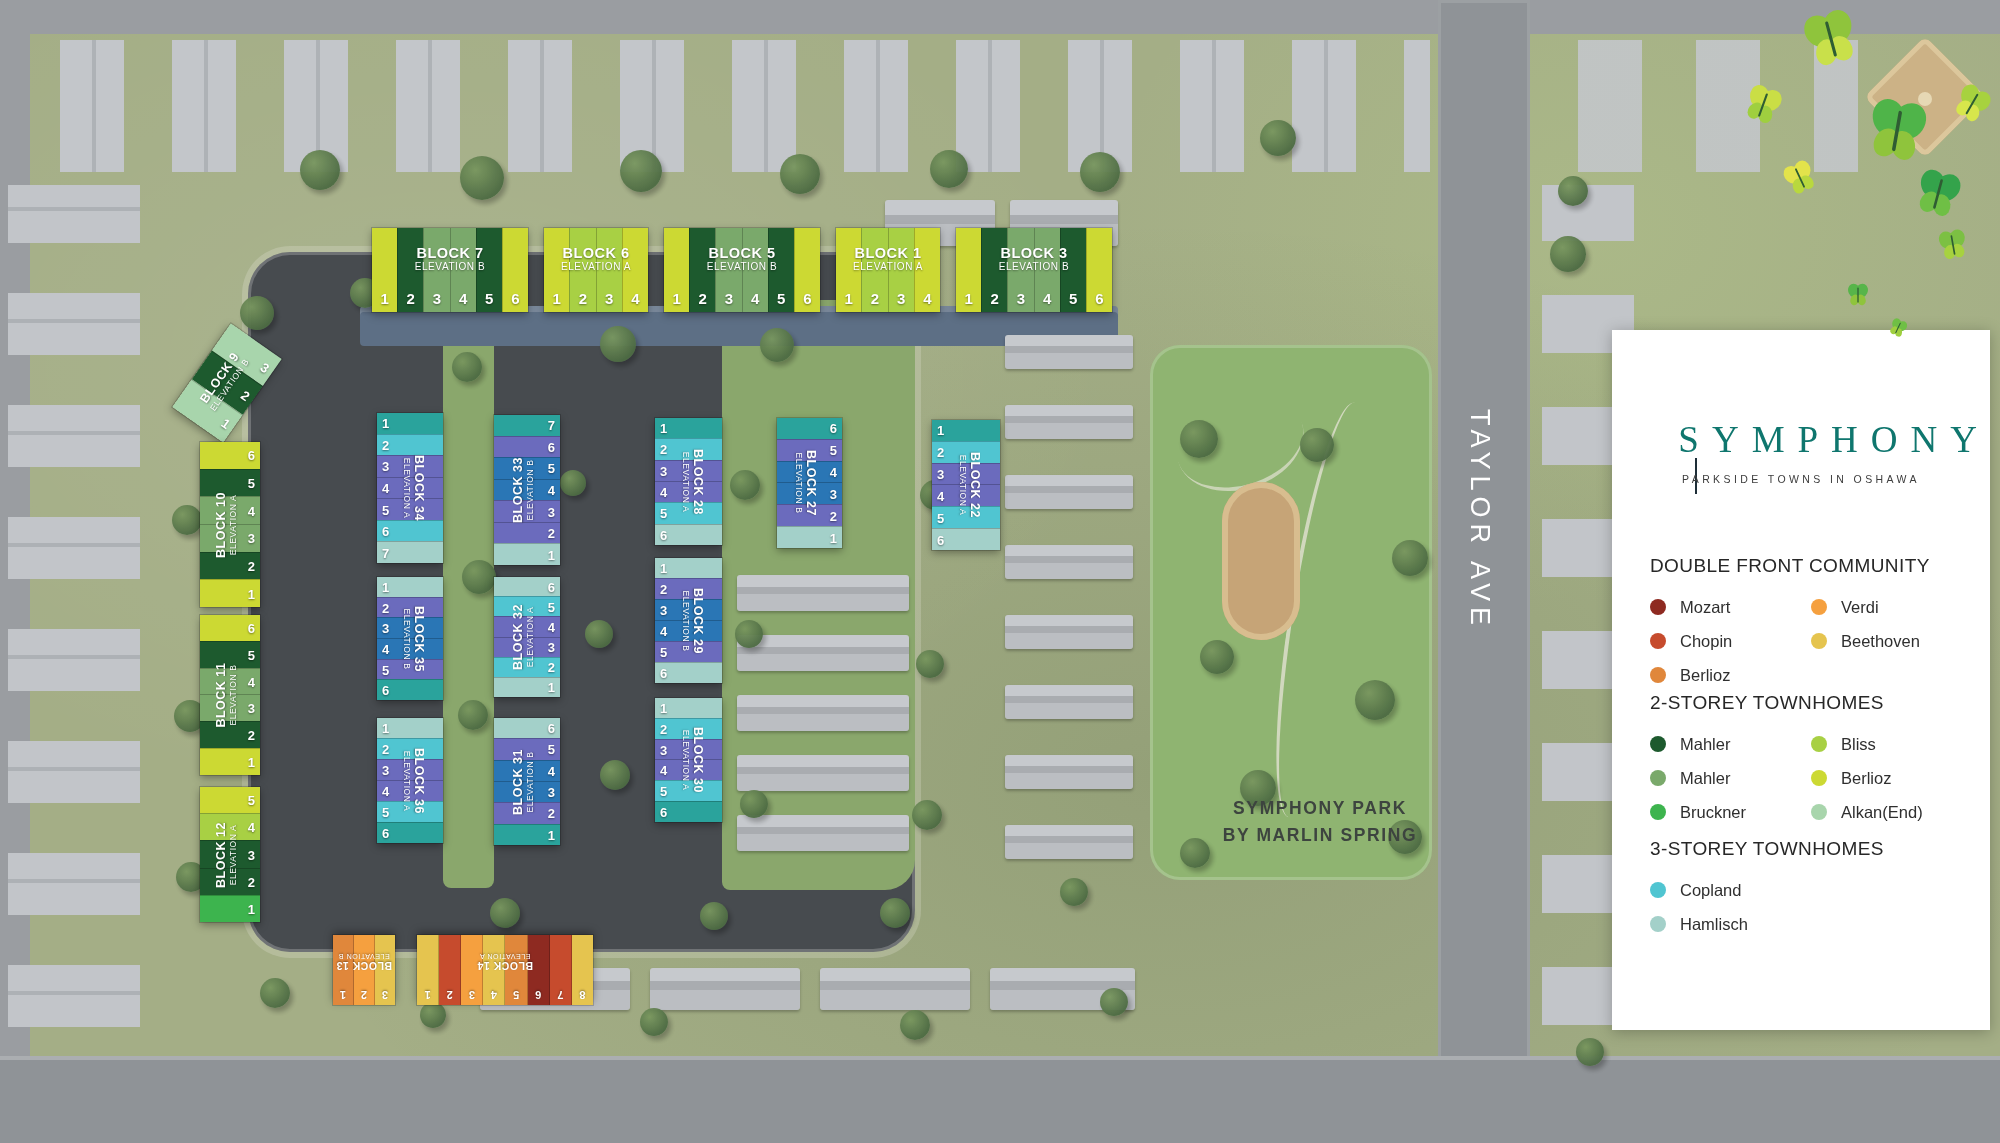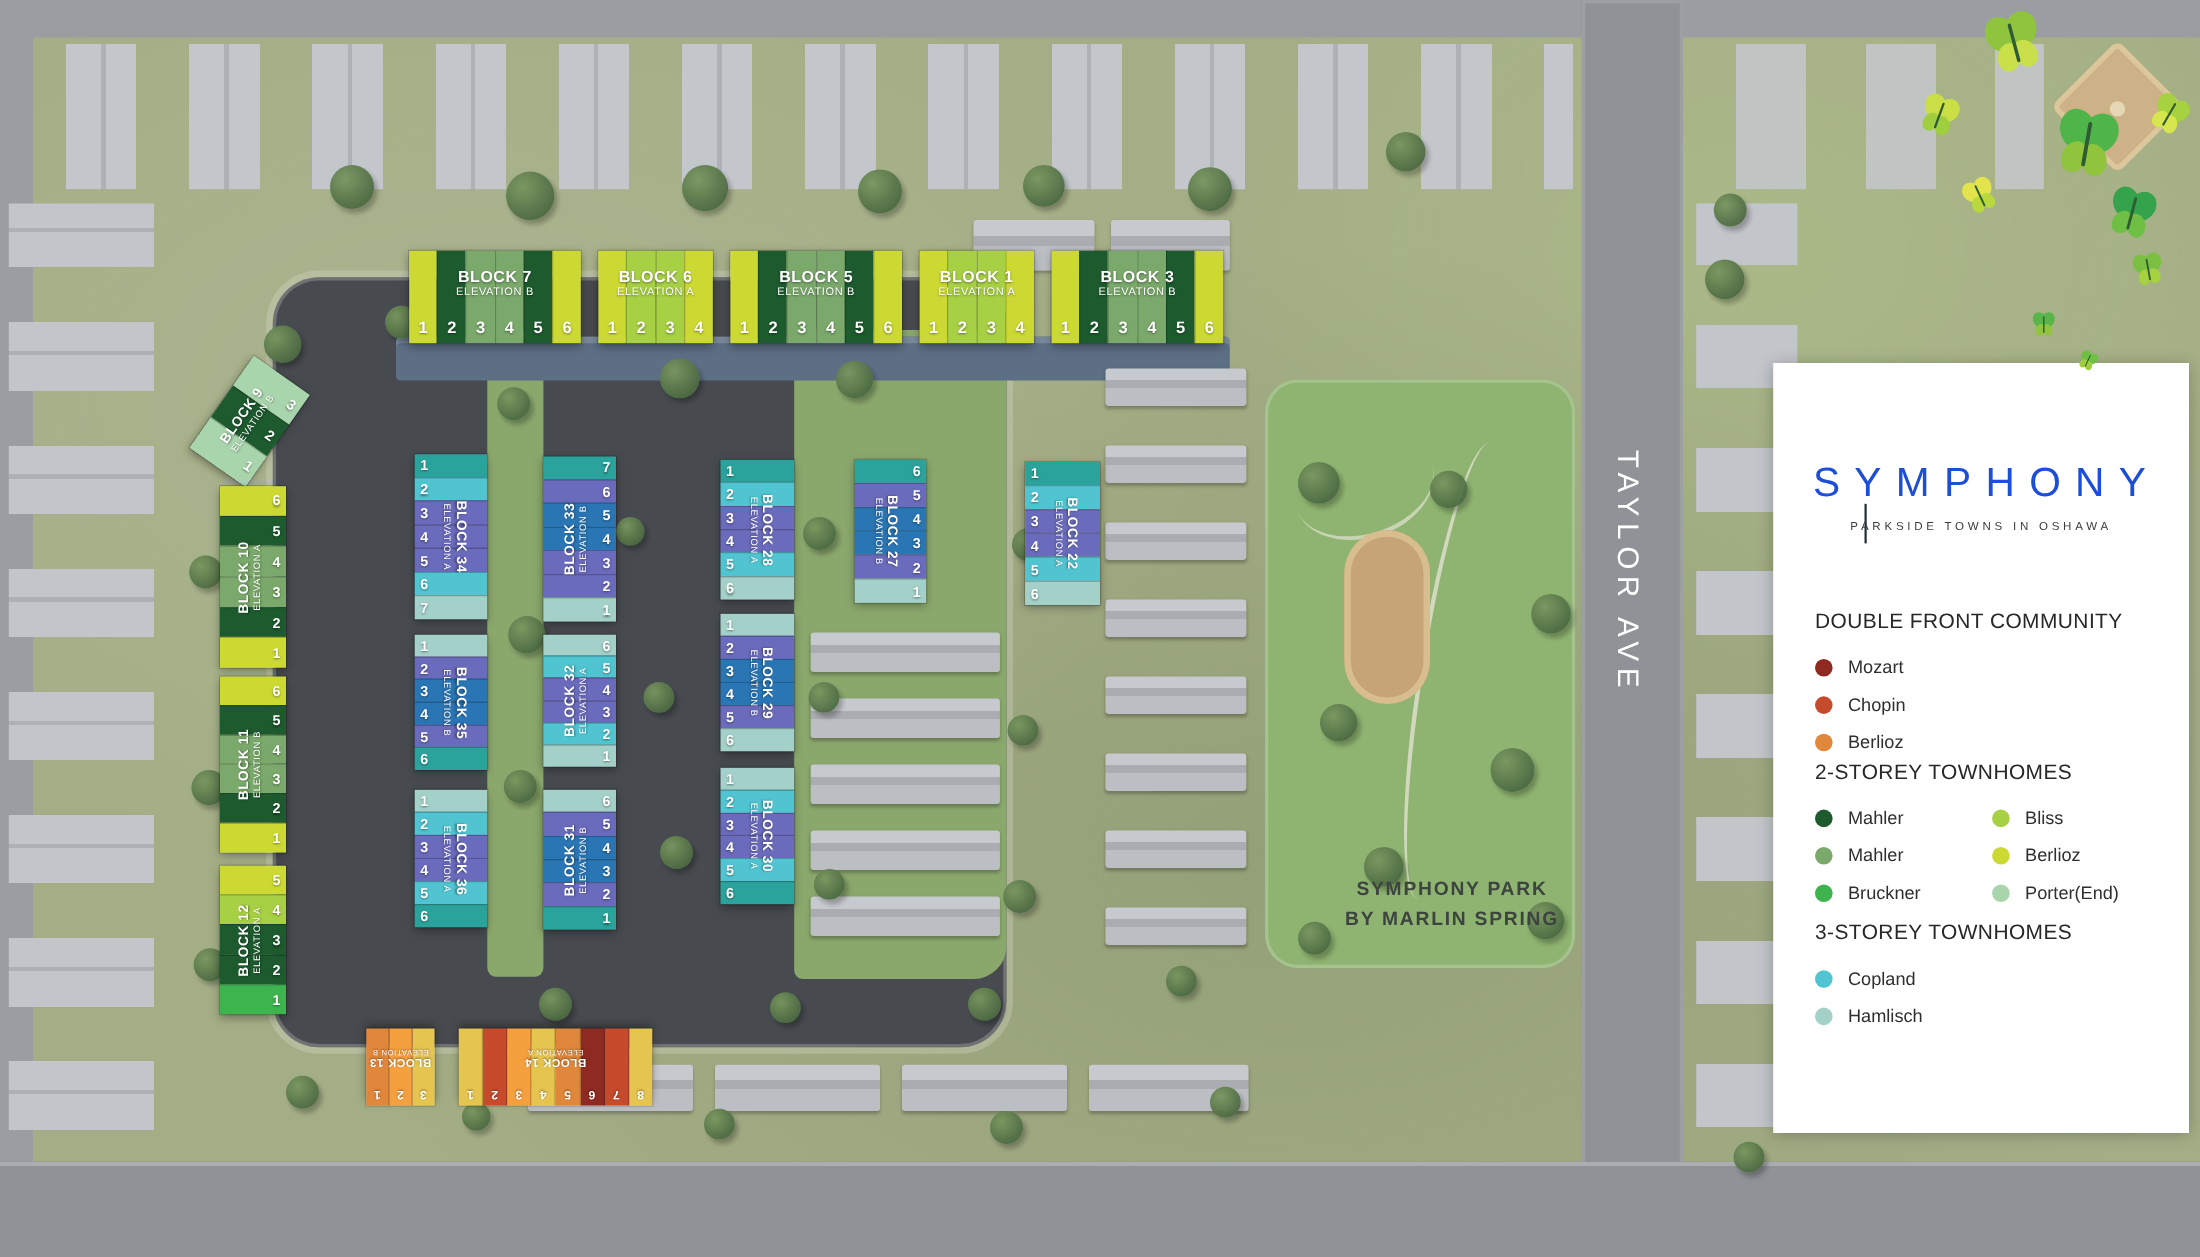--- a/index.html
+++ b/index.html
@@ -79,22 +79,22 @@
   .row .blabel .l2{font-size:10px;}
   .row.small .blabel{top:62%;}
   .row.small .blabel .l1{font-size:10.5px;}
   .row.small .blabel .l2{font-size:7px;}
   .blabel.rot-cw{transform:translate(-50%,-50%) rotate(90deg);}
   .blabel.rot-ccw{transform:translate(-50%,-50%) rotate(-90deg);}
   .col.num-right .blabel{left:44%;}
   .col.num-left .blabel{left:56%;}
   
   .legend{left:1612px;top:330px;width:378px;height:700px;background:#ffffff;box-shadow:0 2px 14px rgba(0,0,0,.25);}
-  .logo{position:absolute;left:0;top:88px;width:100%;text-align:center;font-size:37px;font-weight:200;
-    letter-spacing:13px;padding-left:10px;box-sizing:border-box;color:#1d4ed8;}
+  .logo{position:absolute;left:0;top:88px;width:100%;text-align:right;font-size:37px;font-weight:200;
+    letter-spacing:13px;padding-left:10px;box-sizing:border-box;color:#0f766e;font-family:Liberation Serif, serif;}
   .logo-stem{position:absolute;left:83px;top:128px;width:2px;height:36px;background:#1e2e38;}
   .tagline{position:absolute;left:0;top:143px;width:100%;text-align:center;font-size:10.5px;
     letter-spacing:3.4px;color:#3c3c3c;}
   .lsec{position:absolute;left:38px;right:18px;}
   .lsec-title{font-size:19px;color:#272727;letter-spacing:.4px;margin-bottom:13px;}
   .lsec-cols{display:flex;}
   .lcol{width:50%;}
   .litem{display:flex;align-items:center;height:34px;}
   .swatch{width:16px;height:16px;border-radius:50%;margin-right:14px;flex:none;}
   .lname{font-size:16.5px;color:#2f2f2f;}
@@ -729,20 +729,30 @@
               </div>
               <div class="litem">
                 <div class="swatch" style="background: rgb(198, 75, 45);"></div>
                 <div class="lname">Chopin</div>
               </div>
               <div class="litem">
                 <div class="swatch" style="background: rgb(224, 135, 59);"></div>
                 <div class="lname">Berlioz</div>
               </div>
             </div>
+            <div class="lcol">
+              <div class="litem">
+                <div class="swatch" style="background: rgb(245, 160, 63);"></div>
+                <div class="lname">Verdi</div>
+              </div>
+              <div class="litem">
+                <div class="swatch" style="background: rgb(229, 196, 79);"></div>
+                <div class="lname">Beethoven</div>
+              </div>
+            </div>
           </div>
         </div>
         <div class="lsec" style="top: 362px;">
           <div class="lsec-title">2-STOREY TOWNHOMES</div>
           <div class="lsec-cols">
             <div class="lcol">
               <div class="litem">
                 <div class="swatch" style="background: rgb(29, 90, 46);"></div>
                 <div class="lname">Mahler</div>
               </div>
@@ -759,21 +769,21 @@
               <div class="litem">
                 <div class="swatch" style="background: rgb(168, 208, 68);"></div>
                 <div class="lname">Bliss</div>
               </div>
               <div class="litem">
                 <div class="swatch" style="background: rgb(204, 217, 51);"></div>
                 <div class="lname">Berlioz</div>
               </div>
               <div class="litem">
                 <div class="swatch" style="background: rgb(168, 213, 172);"></div>
-                <div class="lname">Porter(End)</div>
+                <div class="lname">Alkan(End)</div>
               </div>
             </div>
           </div>
         </div>
         <div class="lsec" style="top: 508px;">
           <div class="lsec-title">3-STOREY TOWNHOMES</div>
           <div class="lsec-cols">
             <div class="lcol">
               <div class="litem">
                 <div class="swatch" style="background: rgb(80, 197, 209);"></div>

